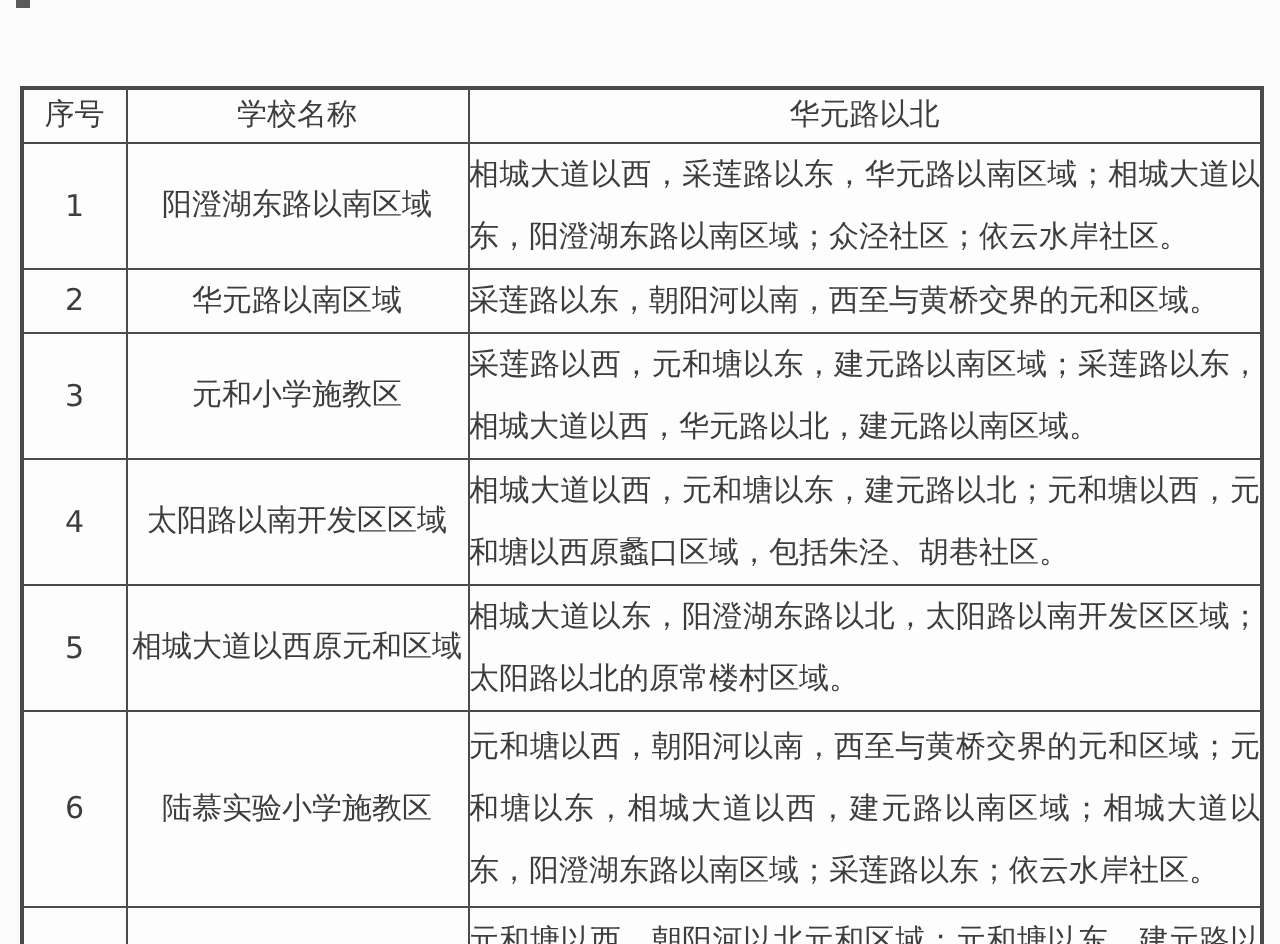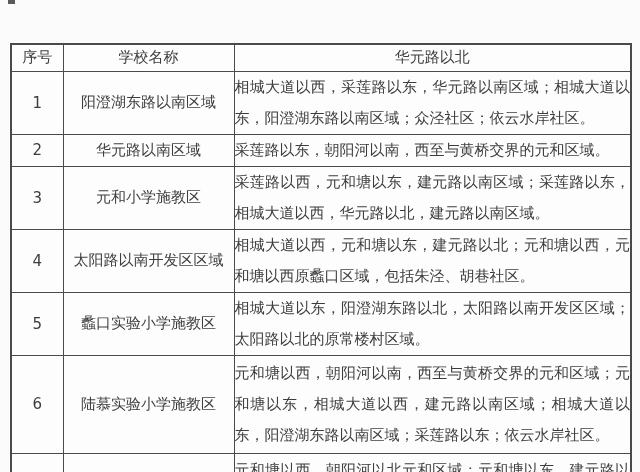--- a/index.html
+++ b/index.html
@@ -76,21 +76,21 @@
       <td class="cell-center">元和小学施教区</td>
       <td class="cell-range">采莲路以西，元和塘以东，建元路以南区域；采莲路以东，相城大道以西，华元路以北，建元路以南区域。</td>
     </tr>
     <tr class="h51">
       <td class="cell-center">4</td>
       <td class="cell-center">太阳路以南开发区区域</td>
       <td class="cell-range">相城大道以西，元和塘以东，建元路以北；元和塘以西，元和塘以西原蠡口区域，包括朱泾、胡巷社区。</td>
     </tr>
     <tr class="h51">
       <td class="cell-center">5</td>
-      <td class="cell-center">蠡口实验小学施教区</td>
+      <td class="cell-center">相城大道以西原元和区域</td>
       <td class="cell-range">相城大道以东，阳澄湖东路以北，太阳路以南开发区区域；太阳路以北的原常楼村区域。</td>
     </tr>
     <tr class="h98">
       <td class="cell-center">6</td>
       <td class="cell-center">陆慕实验小学施教区</td>
       <td class="cell-range">元和塘以西，朝阳河以南，西至与黄桥交界的元和区域；元和塘以东，相城大道以西，建元路以南区域；相城大道以东，阳澄湖东路以南区域；采莲路以东；依云水岸社区。</td>
     </tr>
     <tr class="h98">
       <td class="cell-center">7</td>
       <td class="cell-center">御窑小学施教区</td>

